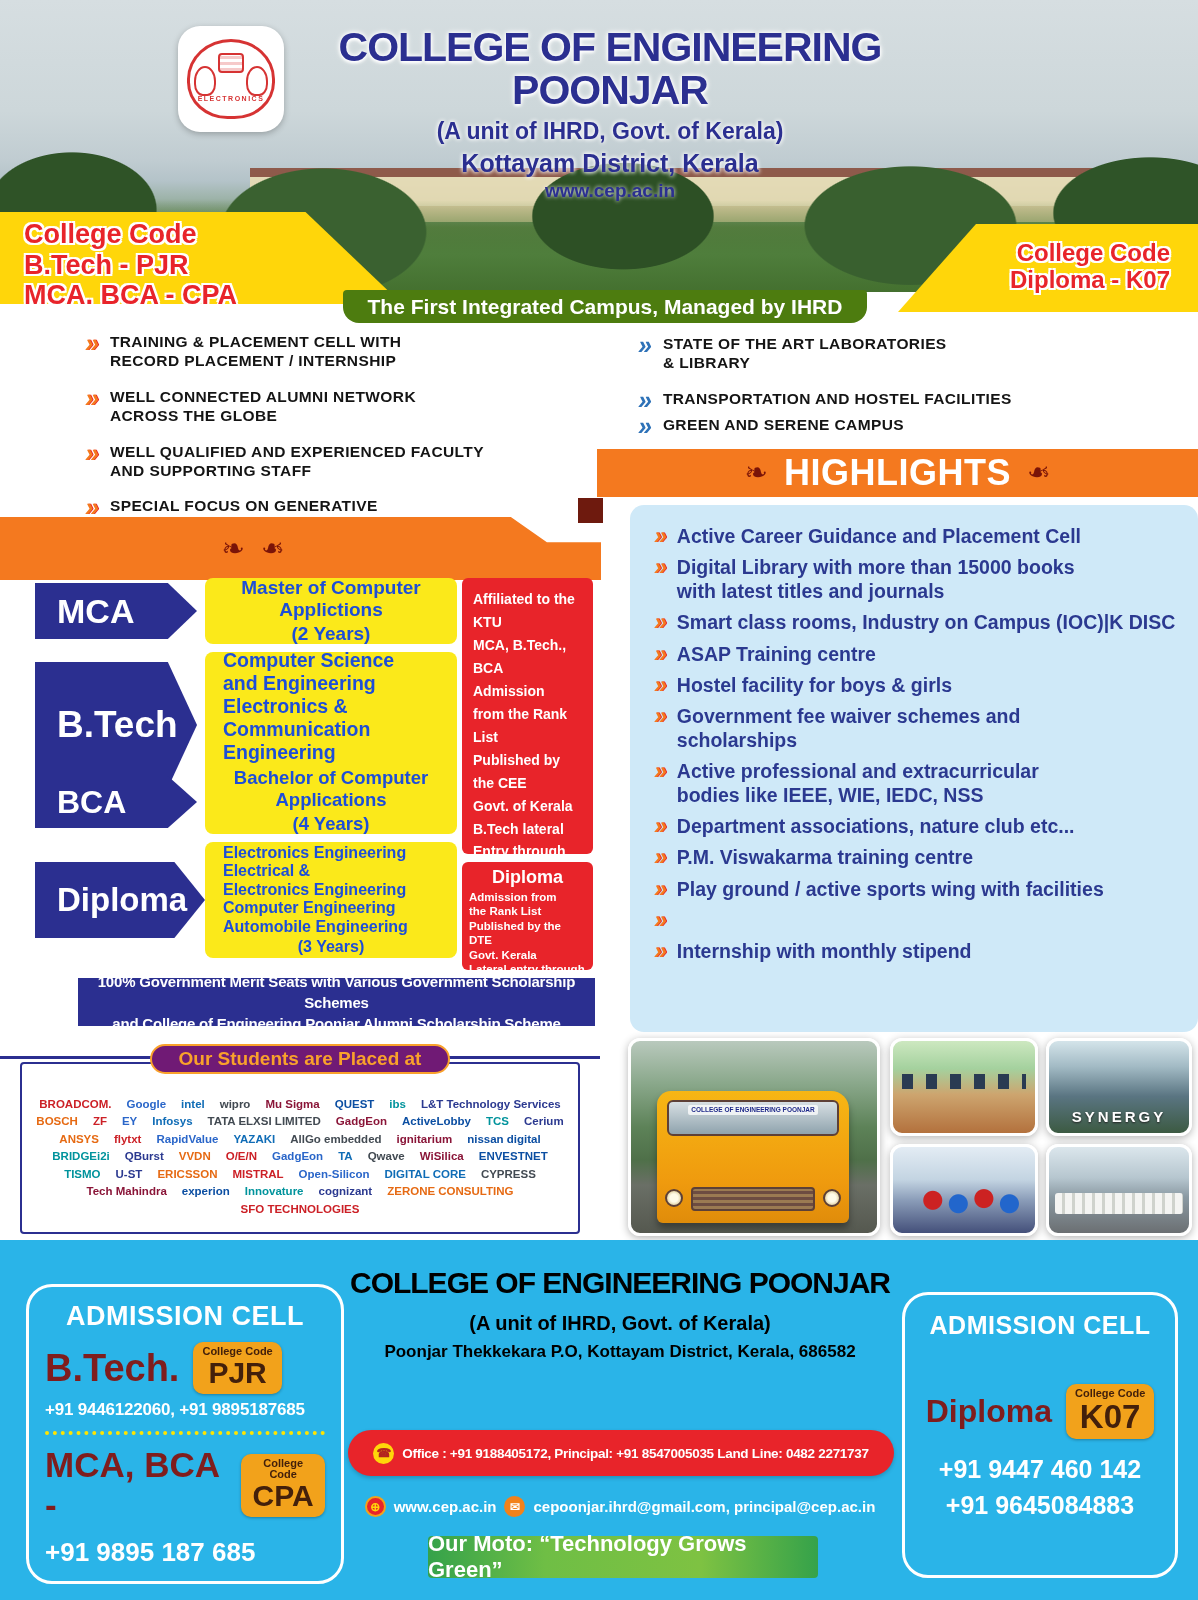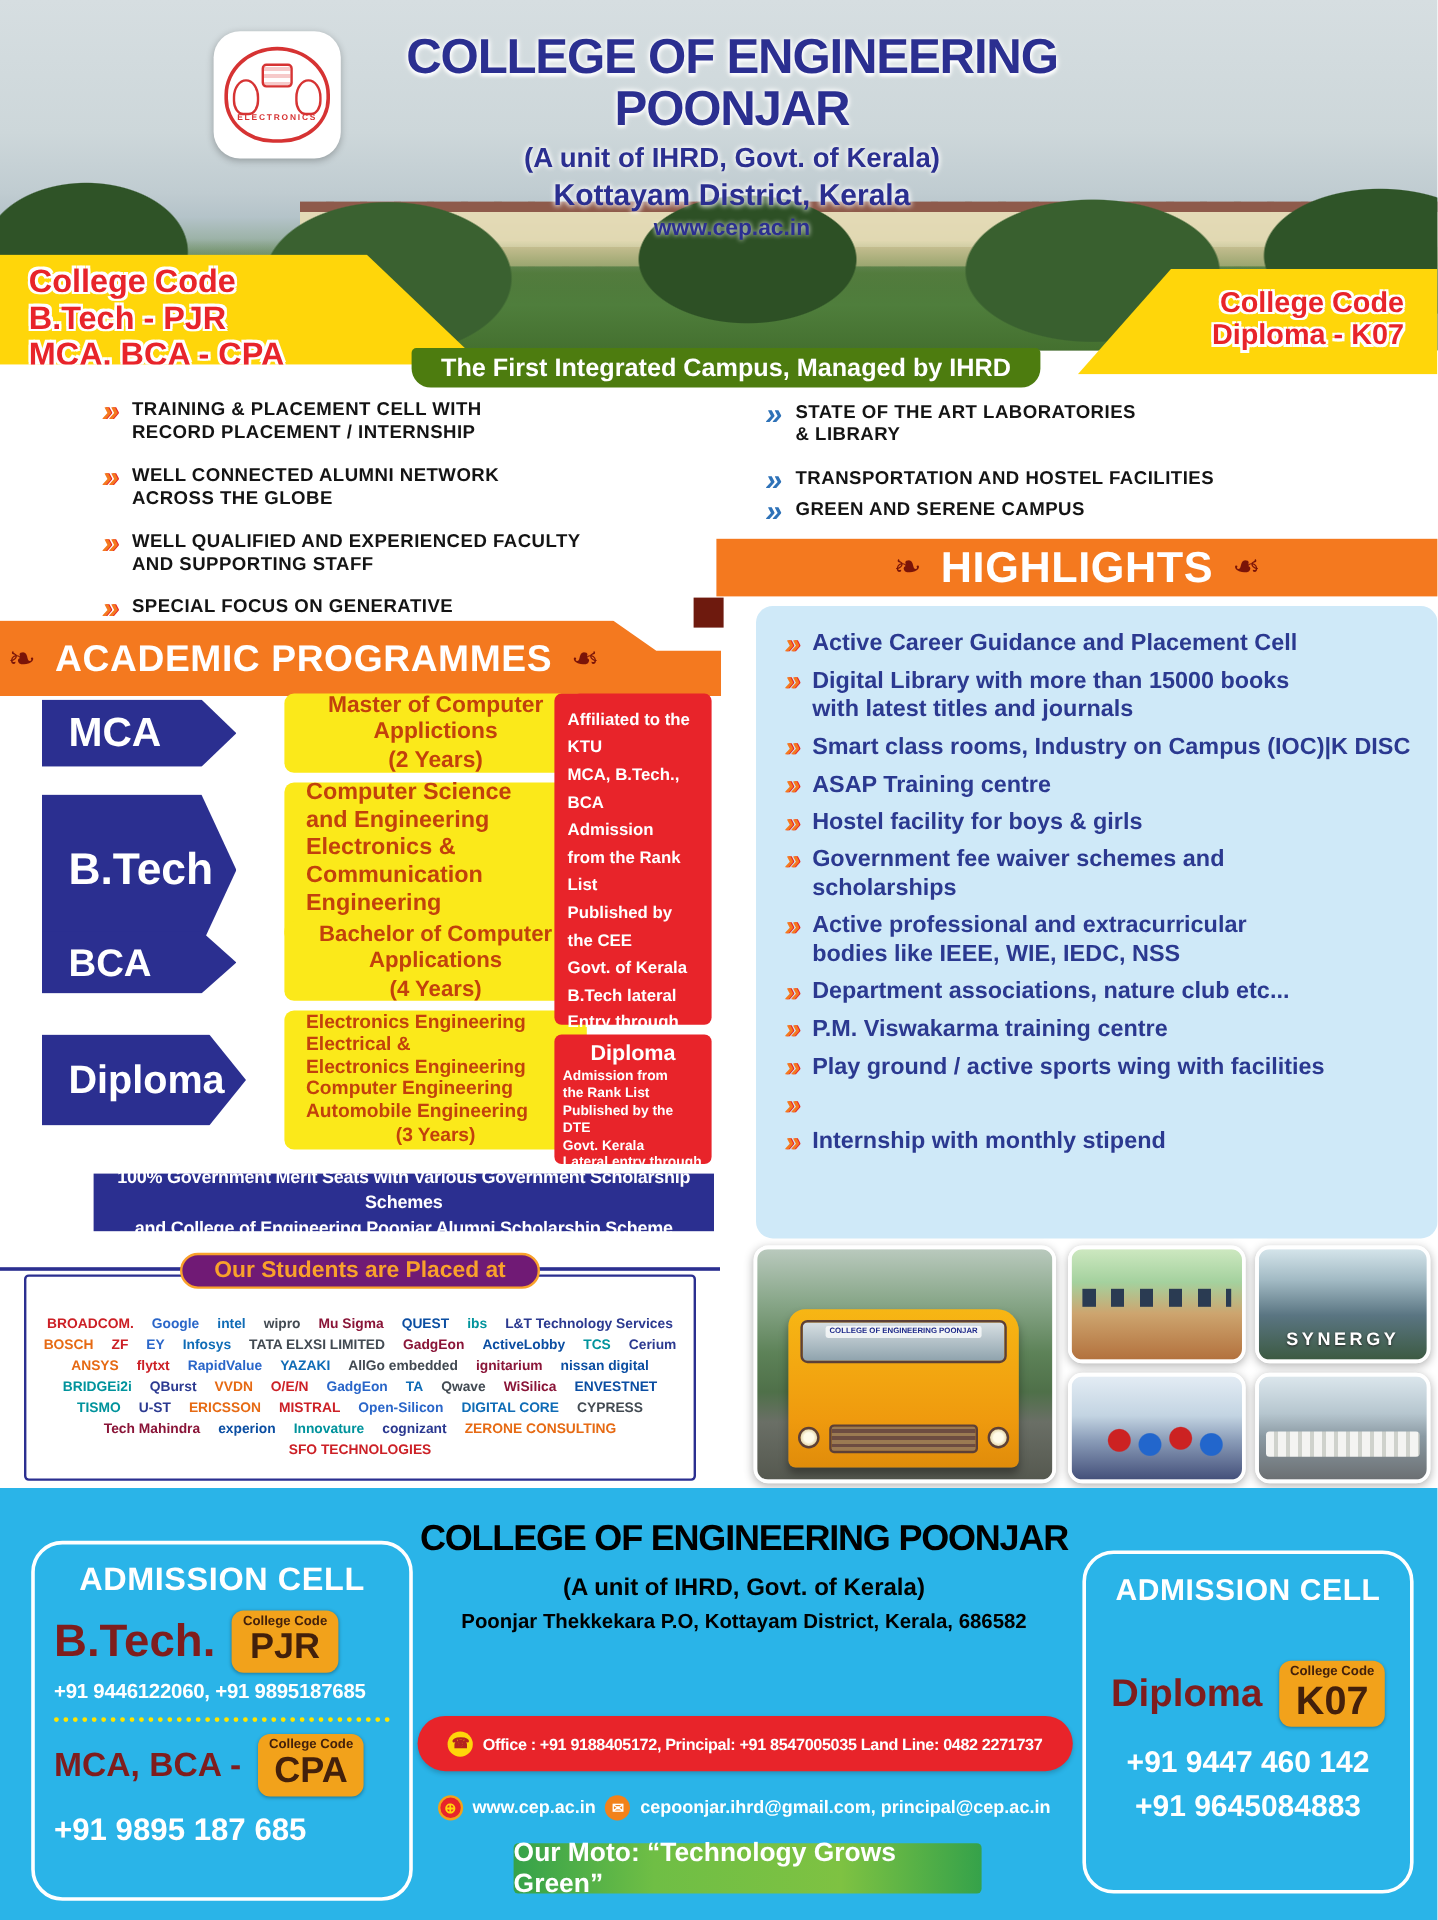--- a/index.html
+++ b/index.html
@@ -75,22 +75,22 @@
   .ap-banner{position:absolute;top:517px;left:0;width:601px;height:63px;background:#f4791f;
     clip-path:polygon(0 0,85% 0,91% 40%,100% 40%,100% 100%,0 100%);
     display:flex;align-items:center;justify-content:center;gap:16px;padding-right:95px;}
   .ap-banner .banner-title{font-size:31px;}
   .prog-label{position:absolute;left:35px;background:#2b2f90;color:#fff;font-weight:900;display:flex;align-items:center;
     padding-left:22px;clip-path:polygon(0 0,82% 0,100% 50%,82% 100%,0 100%);}
   .lbl-mca{top:583px;width:162px;height:56px;font-size:34px;}
   .lbl-btech{top:662px;width:162px;height:126px;font-size:37px;}
   .lbl-bca{top:776px;width:162px;height:52px;font-size:32px;}
   .lbl-diploma{top:862px;width:170px;height:76px;font-size:33px;}
-  .prog-box{position:absolute;left:205px;width:252px;background:#fbe91a;border-radius:8px;color:#c2410c;font-weight:900;
-    display:flex;flex-direction:column;justify-content:center;padding:12px 10px;margin-left:32px;}
+  .prog-box{position:absolute;left:205px;width:252px;background:#fbe91a;border-radius:8px;color:#1d4ed8;font-weight:900;
+    display:flex;flex-direction:column;justify-content:center;padding:12px 10px;}
   .p-name{white-space:pre-line;text-align:center;}
   .p-years{text-align:center;margin-top:2px;}
   .box-mca{top:578px;height:66px;font-size:19px;}
   .box-btech{top:652px;height:134px;font-size:19.5px;}
   .box-btech .p-name{text-align:left;padding-left:8px;line-height:1.18;}
   .box-bca{top:768px;height:66px;font-size:18.5px;}
   .box-diploma{top:842px;height:116px;font-size:16px;}
   .box-diploma .p-name{text-align:left;padding-left:8px;line-height:1.16;}
   .ktu-panel{position:absolute;top:578px;left:462px;width:131px;height:276px;background:#e8242a;border-radius:6px;color:#fff;
     font-weight:bold;font-size:14px;line-height:1.64;padding:10px 6px 0 11px;white-space:pre-line;}
@@ -148,21 +148,21 @@
   
   .footer{position:absolute;top:1240px;left:0;width:1198px;height:360px;background:#2ab4e8;}
   .adm-box{position:absolute;border:3px solid #fff;border-radius:26px;}
   .adm-left{top:44px;left:26px;width:318px;height:300px;padding:14px 16px 0;}
   .adm-right{top:52px;left:902px;width:276px;height:286px;padding:16px 12px 0;display:flex;flex-direction:column;align-items:center;}
   .adm-title{text-align:center;color:#fff;font-weight:900;font-size:27px;letter-spacing:.5px;}
   .adm-right .adm-title{font-size:25px;}
   .adm-row{display:flex;align-items:center;gap:14px;margin-top:10px;}
   .big-label{color:#7f1d1d;font-weight:900;}
   .btech-label{font-size:38px;}
-  .mca-label{font-size:28px;}
+  .mca-label{font-size:35px;}
   .diploma-label{font-size:32px;}
   .code-badge{background:#f2a21b;border-radius:10px;padding:4px 9px 6px;text-align:center;color:#43200b;box-shadow:0 1px 3px rgba(0,0,0,.3);}
   .badge-cap{font-size:11px;font-weight:bold;line-height:1;}
   .badge-code{font-size:30px;font-weight:900;line-height:1;margin-top:1px;}
   .adm-right .badge-code{font-size:33px;}
   .adm-phones{color:#fff;font-weight:900;font-size:17px;margin-top:6px;letter-spacing:-.2px;}
   .dotted-divider{border-top:4px dotted #ffe400;margin:11px 0 2px;}
   .adm-phone-big{color:#fff;font-weight:900;font-size:26px;margin-top:12px;}
   .adm-right .adm-row{margin-top:44px;}
   .adm-phones-right{color:#fff;font-weight:900;font-size:25px;line-height:1.45;margin-top:12px;white-space:pre-line;text-align:center;}
@@ -366,21 +366,20 @@
       <span class="arr arr-orange">»</span>
       <div class="hl-body">
         <div class="hl-text">Internship with monthly stipend</div>
 
       </div>
     </div>
   </div>
 
 <div class="ap-banner">
   <span class="flourish">❧</span>
-  <span class="banner-title">ACADEMIC PROGRAMMES</span>
   <span class="flourish flip">❧</span>
 </div>
 
 <div class="prog-label lbl-mca">MCA</div>
 <div class="prog-box box-mca">
   <div class="p-name">Master of Computer Applictions</div>
   <div class="p-years">(2 Years)</div>
 </div>
 
 <div class="prog-label lbl-btech">B.Tech</div>

